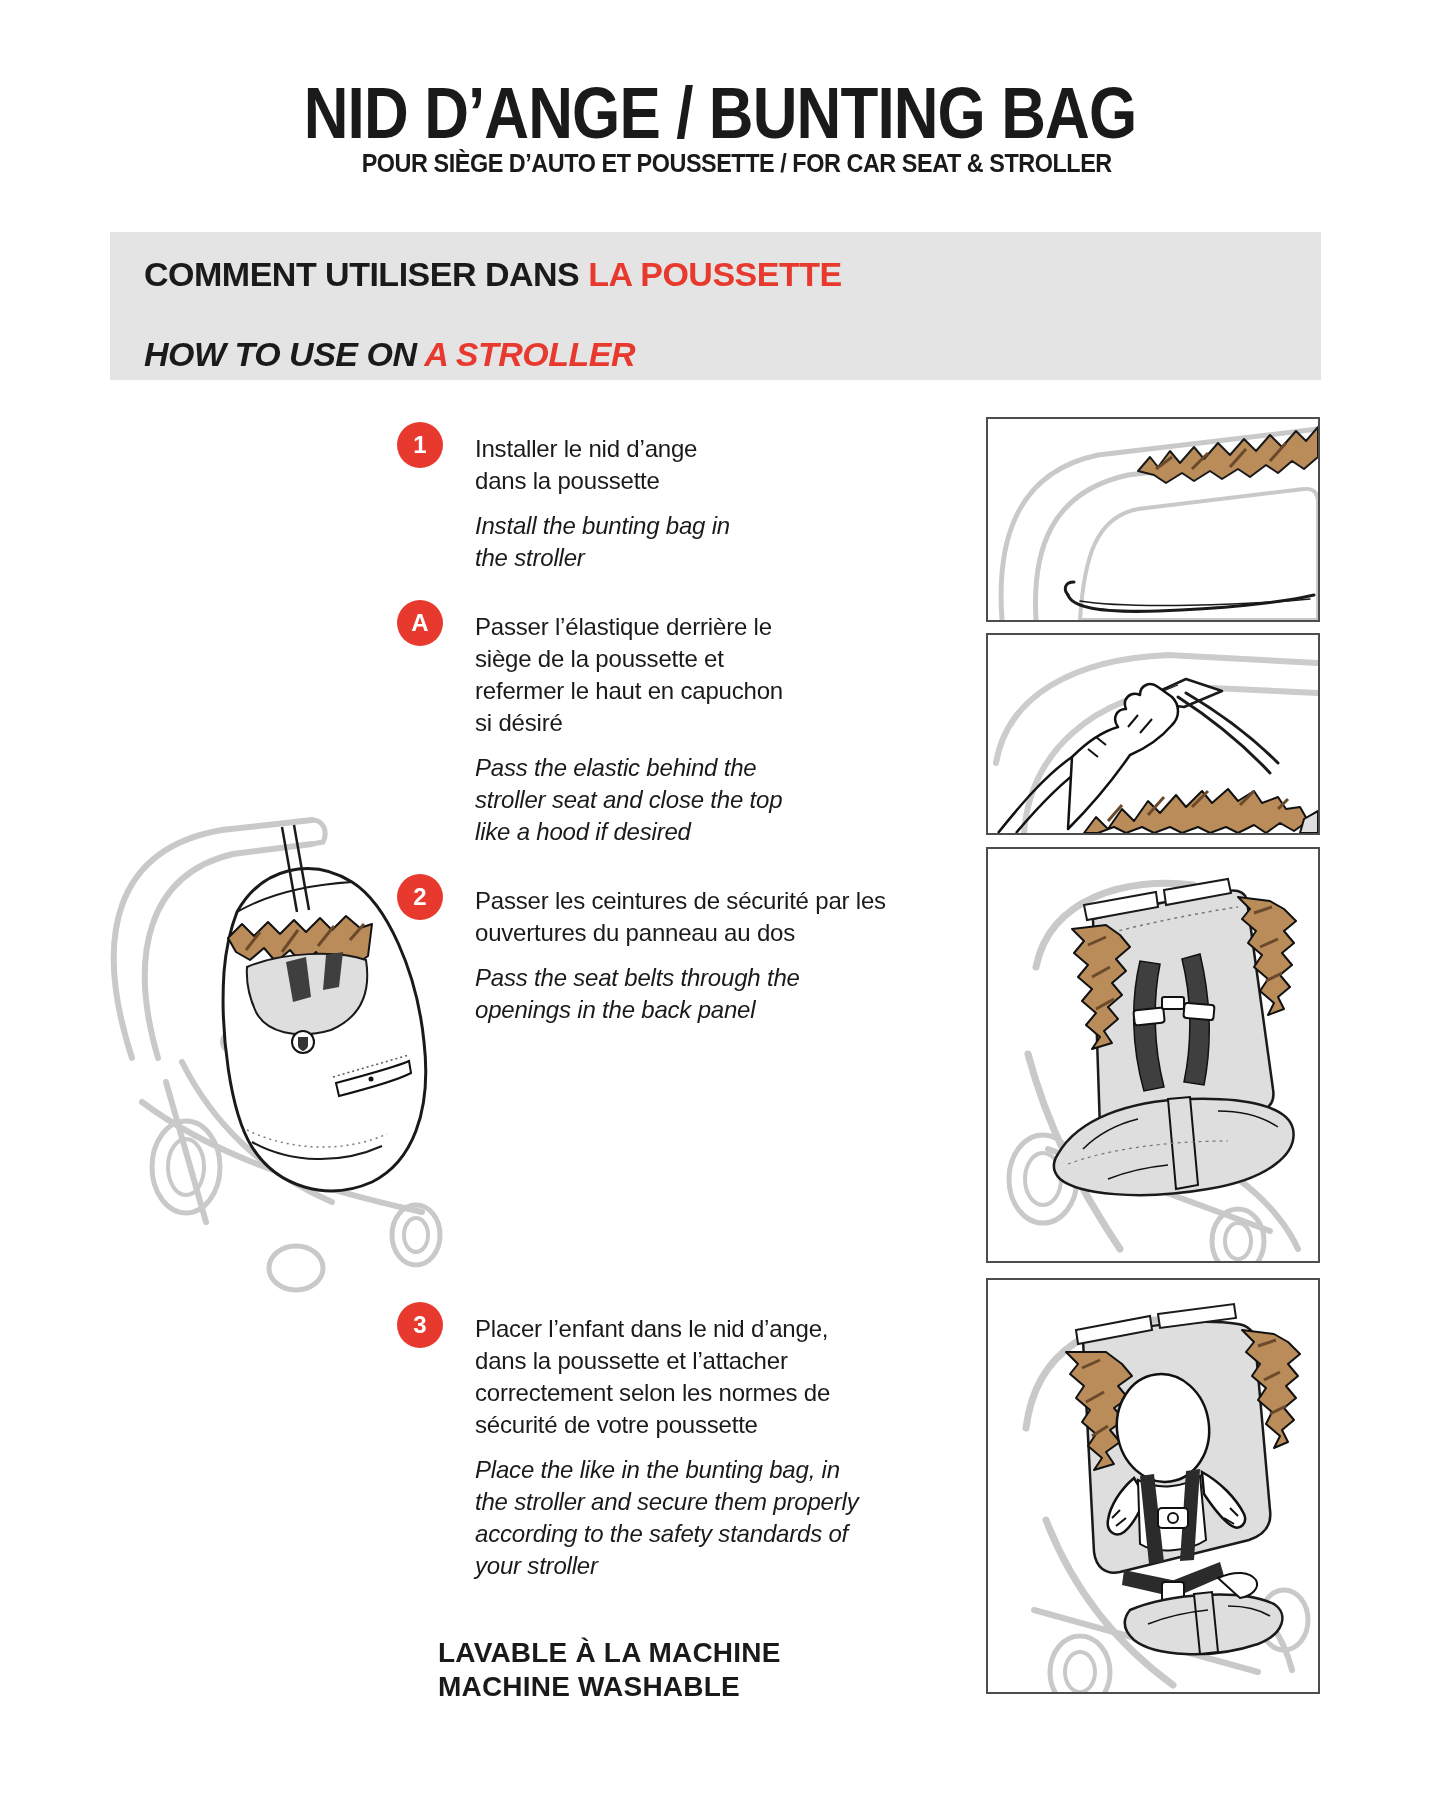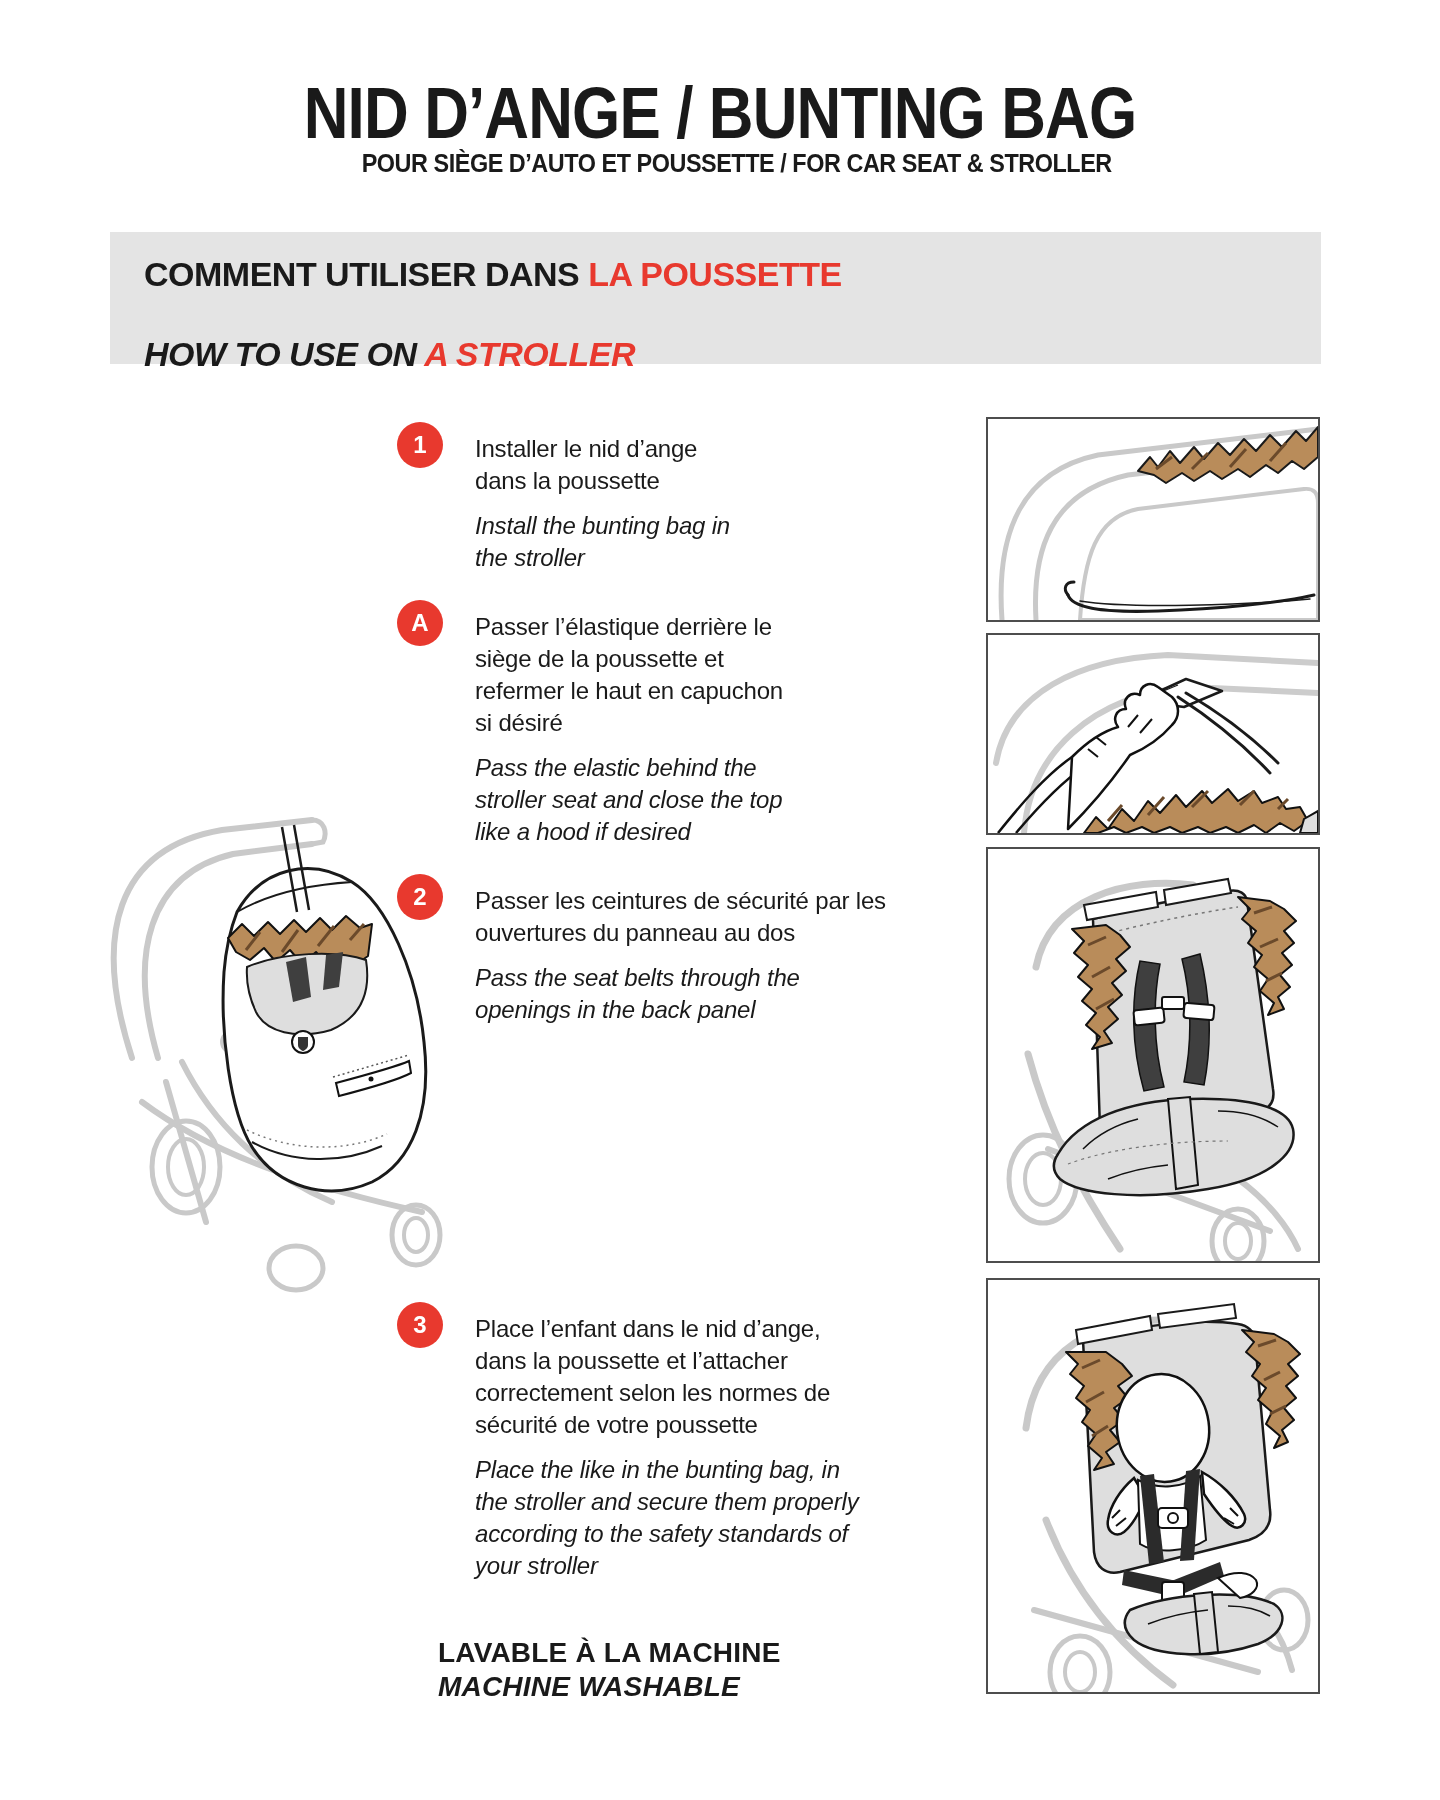--- a/index.html
+++ b/index.html
@@ -17,41 +17,41 @@
     font-size:72px;font-weight:bold;letter-spacing:-1px;white-space:nowrap;
   }
   .title .condense{display:inline-block;transform:scaleX(.86);transform-origin:center;}
   .subtitle{
     position:absolute;top:148px;left:17px;width:100%;text-align:center;
     font-size:26px;font-weight:bold;letter-spacing:-0.5px;white-space:nowrap;
   }
   .subtitle .condense{display:inline-block;transform:scaleX(.90);transform-origin:center;}
   
   .banner{
-    position:absolute;left:110px;top:232px;width:1211px;height:132px;
+    position:absolute;left:110px;top:232px;width:1211px;height:148px;
     background:#e4e4e4;box-sizing:border-box;padding:20px 0 0 34px;
   }
   .banner-line{font-size:34px;font-weight:bold;letter-spacing:-0.5px;line-height:44px;white-space:nowrap;}
   .banner-line.it{font-style:italic;margin-top:36px;}
   .red{color:#e8392e;}
   
   .step{position:absolute;left:397px;}
   .marker{
     position:absolute;left:0;top:2px;width:46px;height:46px;border-radius:50%;
     background:#e8392e;color:#ffffff;font-size:24px;font-weight:bold;
     display:flex;align-items:center;justify-content:center;
   }
   .step-text{position:absolute;left:65px;top:0;font-size:24px;line-height:32px;letter-spacing:-0.2px;}
   .step-text p{margin:13px;}
   .step-text .en{font-style:italic;}
   .footer-note{
     position:absolute;left:438px;top:1636px;
     font-size:28px;font-weight:bold;line-height:34px;letter-spacing:0.2px;white-space:nowrap;
   }
-  .footer-note .en{font-style:italic;}
+  .footer-note .en{}
   
   .figure{
     position:absolute;left:986px;width:334px;
     border:2px solid #4d4d4d;background:#ffffff;box-sizing:border-box;overflow:hidden;
   }
   .fig1{top:417px;height:205px;}
   .fig2{top:633px;height:202px;}
   .fig3{top:847px;height:416px;}
   .fig4{top:1278px;height:416px;}
   .figure svg{display:block;width:100%;height:100%;}
@@ -91,21 +91,21 @@
     <div class="marker">2</div>
     <div class="step-text" style="width:440px;">
       <p class="fr">Passer les ceintures de sécurité par les ouvertures du panneau au dos</p>
       <p class="en">Pass the seat belts through the openings in the back panel</p>
     </div>
   </div>
 
   <div class="step" style="top:1300px;">
     <div class="marker">3</div>
     <div class="step-text" style="width:415px;">
-      <p class="fr">Place l’enfant dans le nid d’ange, dans la poussette et l’attacher correctement selon les normes de sécurité de votre poussette</p>
+      <p class="fr">Placer l’enfant dans le nid d’ange, dans la poussette et l’attacher correctement selon les normes de sécurité de votre poussette</p>
       <p class="en">Place the like in the bunting bag, in the stroller and secure them properly according to the safety standards of your stroller</p>
     </div>
   </div>
 
   <div class="footer-note">
     <div class="fr">LAVABLE À LA MACHINE</div>
     <div class="en">MACHINE WASHABLE</div>
   </div>
 
   <div class="left-art">

